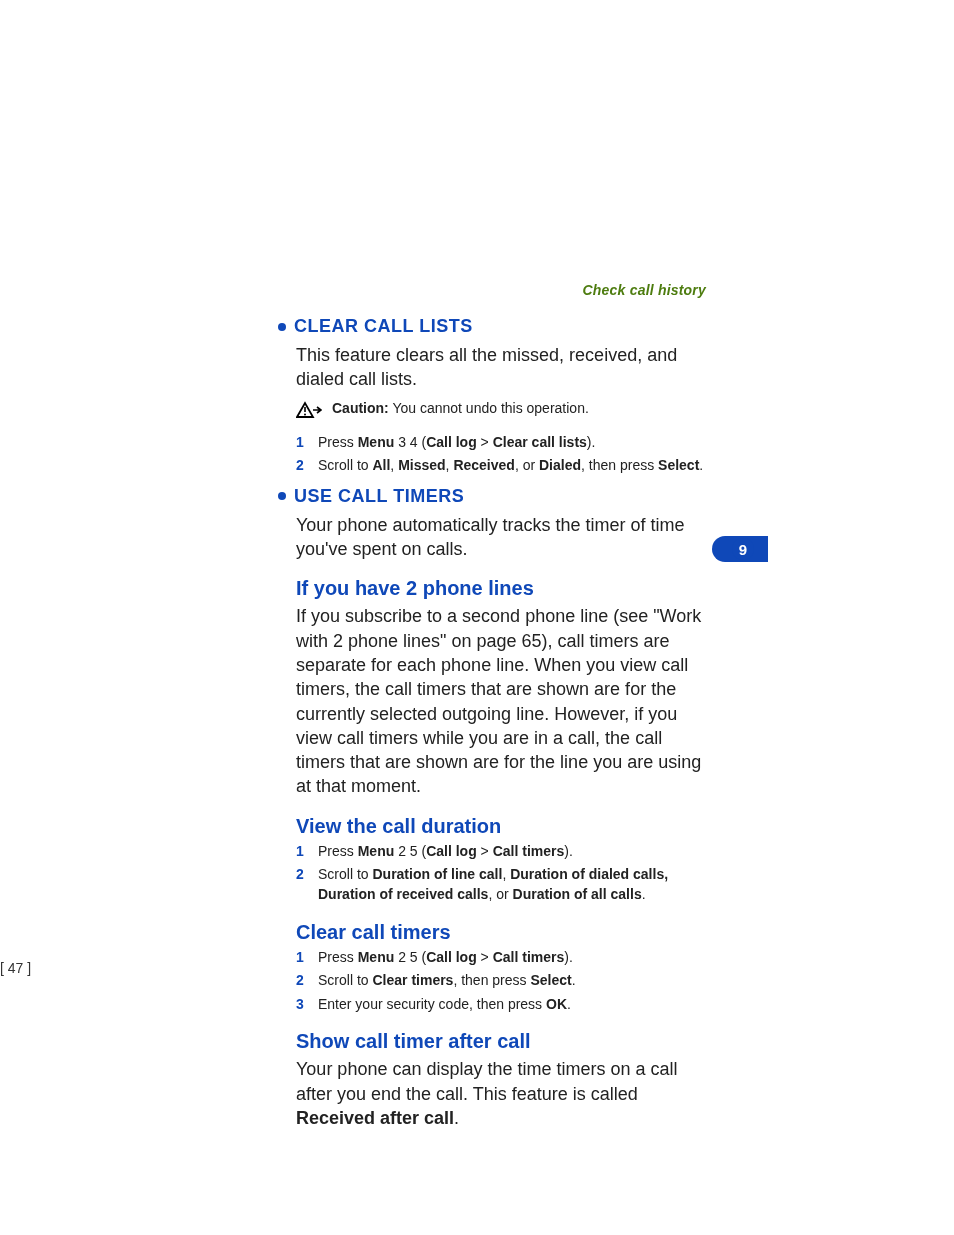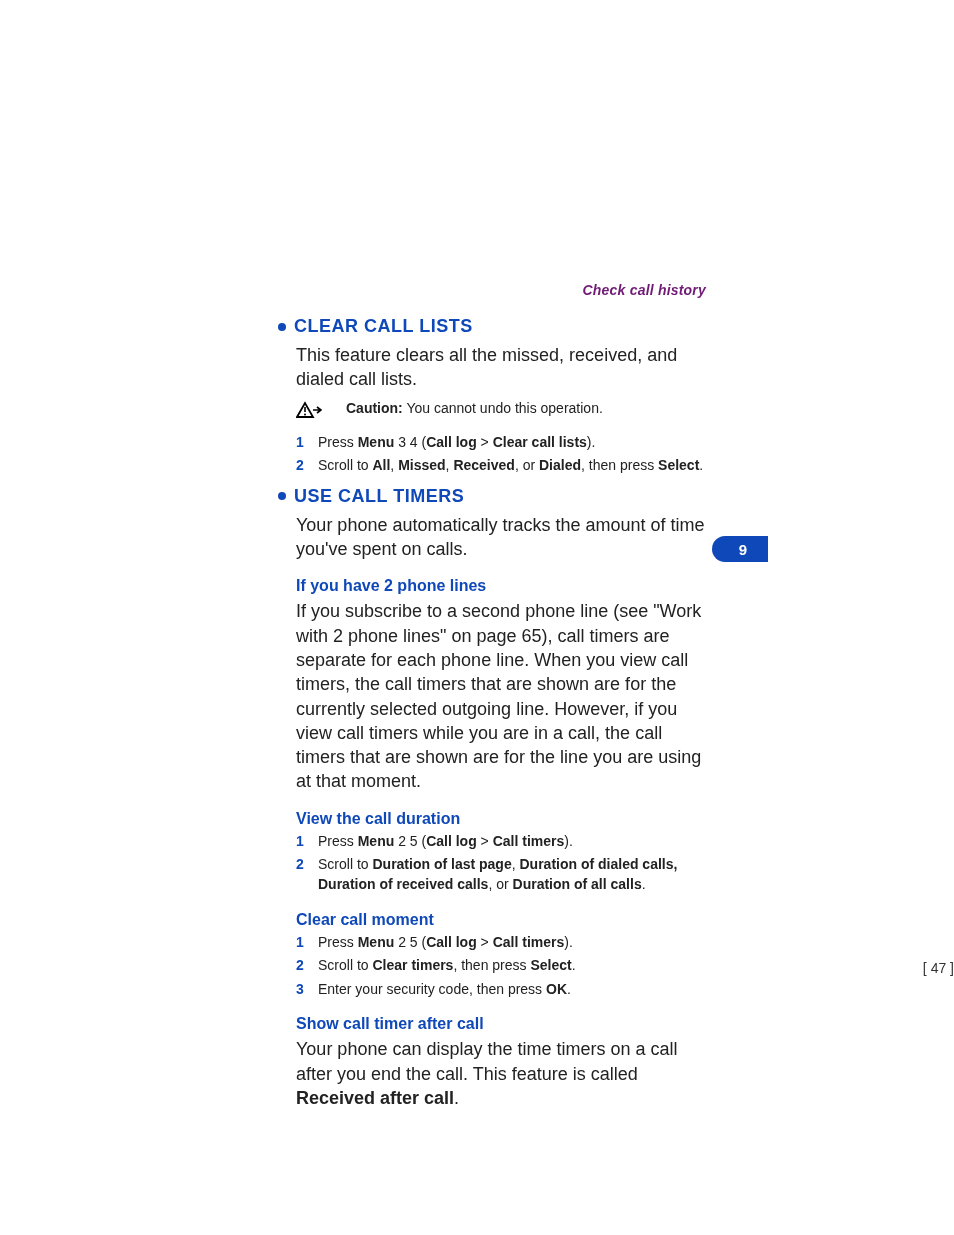--- a/index.html
+++ b/index.html
@@ -17,21 +17,21 @@
     height: 1235px;
     box-sizing: border-box;
   }
   .content {
     position: absolute;
     left: 276px;
     top: 282px;
     width: 430px;
   }
   .header-link {
-    color: #701a75;
+    color: #4d7c0f;
     font-style: italic;
     font-weight: 600;
     font-size: 14px;
     text-align: right;
     margin-bottom: 18px;
     letter-spacing: .2px;
   }
   .h1 {
     display: flex;
     align-items: center;
@@ -50,43 +50,43 @@
     margin-left: 2px;
     margin-right: -2px;
   }
   .body {
     font-size: 18px;
     line-height: 1.35;
     margin: 0 0 8px 20px;
   }
   .caution {
     display: flex;
-    gap: 24px;
+    gap: 10px;
     margin: 6px 0 10px 20px;
     align-items: flex-start;
   }
   .caution-icon {
     flex: 0 0 auto;
     margin-top: 1px;
   }
   .caution-text { font-size: 14px; }
   .ol { margin: 4px 0 10px 20px; }
   .li { display: flex; gap: 12px; font-size: 14px; line-height: 1.4; margin: 4px 0; }
   .li-num { color: #0f48b8; font-weight: 700; min-width: 10px; }
   .h2 {
     color: #0f48b8;
     font-weight: 700;
-    font-size: 16px;
+    font-size: 20px;
     margin: 16px 0 4px 20px;
   }
   .footer-page {
     position: absolute;
     left: 0; right: 0;
     top: 960px;
-    text-align: right;
+    text-align: left;
     font-size: 14px;
     color: #333;
   }
   .side-tab {
     position: absolute;
     left: 712px;
     top: 536px;
     width: 56px;
     height: 26px;
     background: #0f48b8;
@@ -153,42 +153,42 @@
         <span>
           <span>Scroll to </span><b>All</b><span>, </span><b>Missed</b><span>, </span><b>Received</b><span>, or </span><b>Dialed</b><span>, then press </span><b>Select</b><span>.</span>
         </span>
       </div>
     </div>
 
     <div class="h1" style="margin-top:4px">
       <span class="bullet"></span>
       <span>USE CALL TIMERS</span>
     </div>
-    <div class="body">Your phone automatically tracks the amount of time you've spent on calls.</div>
+    <div class="body">Your phone automatically tracks the timer of time you've spent on calls.</div>
 
     <div class="h2">If you have 2 phone lines</div>
     <div class="body">If you subscribe to a second phone line (see "Work with 2 phone lines" on page 65), call timers are separate for each phone line. When you view call timers, the call timers that are shown are for the currently selected outgoing line. However, if you view call timers while you are in a call, the call timers that are shown are for the line you are using at that moment.</div>
 
     <div class="h2">View the call duration</div>
     <div class="ol">
       <div class="li">
         <span class="li-num">1</span>
         <span>
           <span>Press </span><b>Menu</b><span> 2 5 (</span><b>Call log</b><span> &gt; </span><b>Call timers</b><span>).</span>
         </span>
       </div>
       <div class="li">
         <span class="li-num">2</span>
         <span>
-          <span>Scroll to </span><b>Duration of last page</b><span>, </span><b>Duration of dialed calls, Duration of received calls</b><span>, or </span><b>Duration of all calls</b><span>.</span>
-        </span>
-      </div>
-    </div>
-
-    <div class="h2">Clear call moment</div>
+          <span>Scroll to </span><b>Duration of line call</b><span>, </span><b>Duration of dialed calls, Duration of received calls</b><span>, or </span><b>Duration of all calls</b><span>.</span>
+        </span>
+      </div>
+    </div>
+
+    <div class="h2">Clear call timers</div>
     <div class="ol">
       <div class="li">
         <span class="li-num">1</span>
         <span>
           <span>Press </span><b>Menu</b><span> 2 5 (</span><b>Call log</b><span> &gt; </span><b>Call timers</b><span>).</span>
         </span>
       </div>
       <div class="li">
         <span class="li-num">2</span>
         <span>

